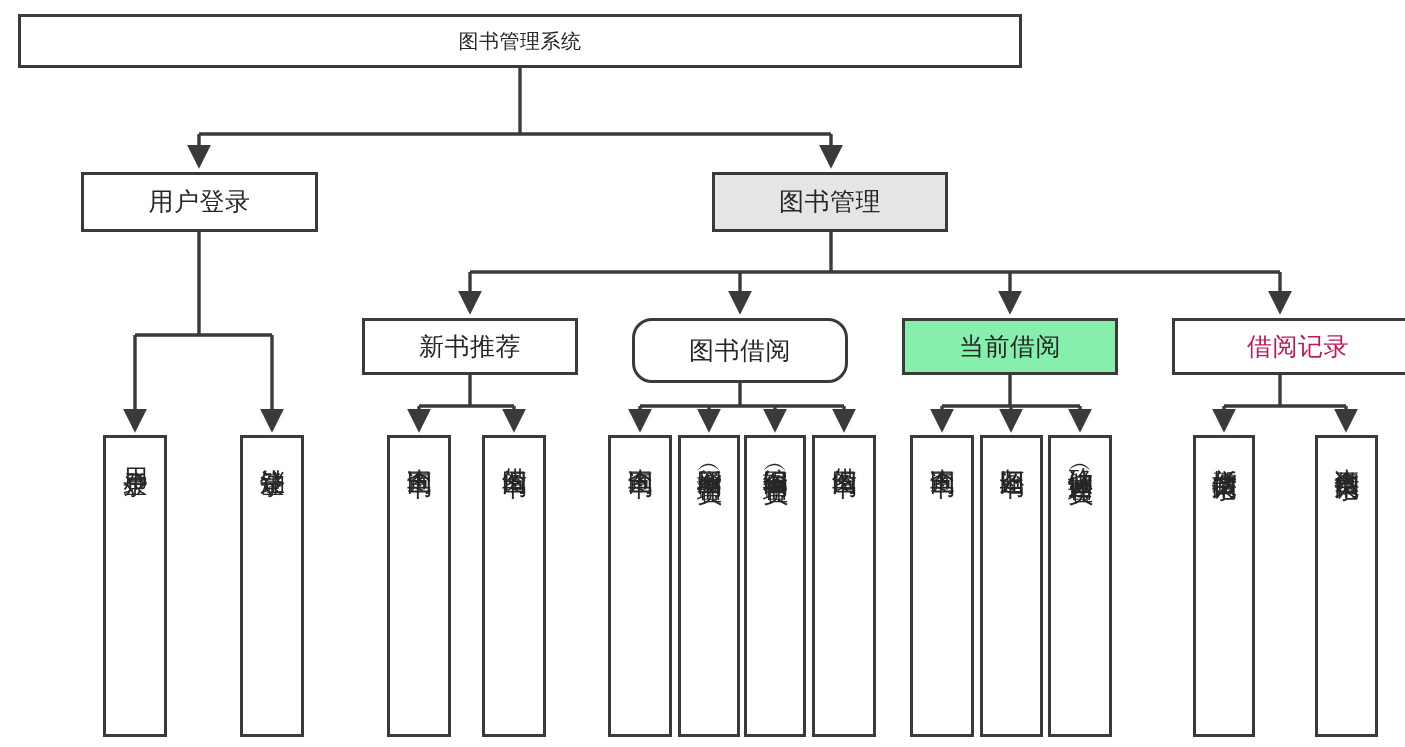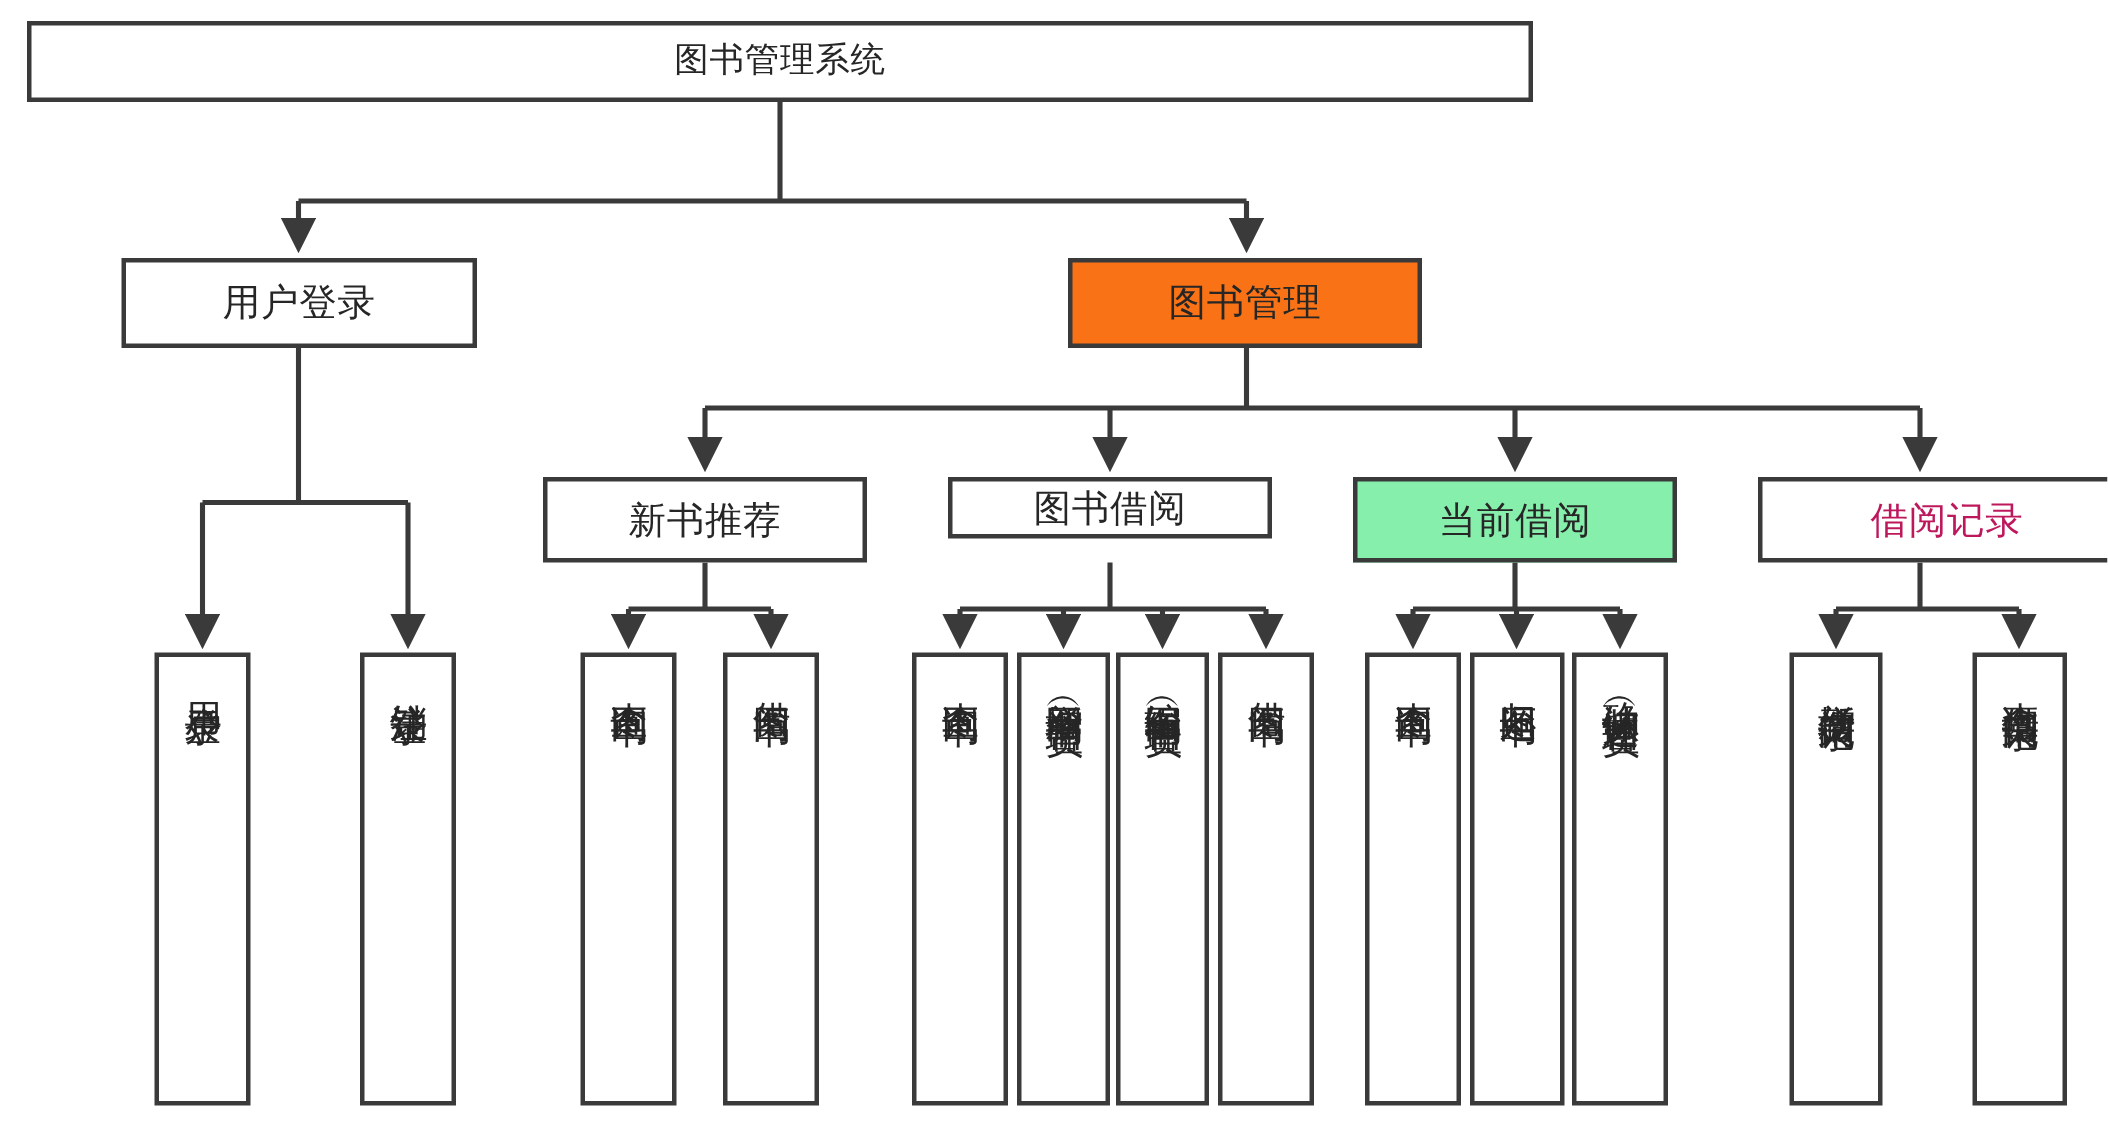--- a/index.html
+++ b/index.html
@@ -49,21 +49,21 @@
   .node.vert .vtext {
     writing-mode: vertical-rl;
     text-orientation: upright;
     font-size: 25px;
     line-height: 1.12;
     letter-spacing: 2px;
     color: #262626;
     white-space: nowrap;
   }
   .node.root {
-    font-size: 23px;
+    font-size: 20px;
   }
   .watermark {
     position: absolute;
     font-size: 19px;
     color: #b9b9b9;
     white-space: nowrap;
     letter-spacing: 0.5px;
   }
 </style>
 </head>
@@ -122,28 +122,28 @@
     </g>
   </svg>
 
   <div class="node horiz root" id="node-root" style="left: 18px; top: 14px; width: 1004px; height: 54px; border-color: rgb(58, 58, 58); background: rgb(255, 255, 255); color: rgb(38, 38, 38);">
     <span>图书管理系统</span>
   </div>
 
   <div class="node horiz" id="node-l2-0" style="left: 81px; top: 172px; width: 237px; height: 60px; border-color: rgb(58, 58, 58); background: rgb(255, 255, 255); color: rgb(38, 38, 38);">
     <span>用户登录</span>
   </div>
-  <div class="node horiz" id="node-l2-1" style="left: 712px; top: 172px; width: 236px; height: 60px; border-color: rgb(58, 58, 58); background: #f97316; color: rgb(38, 38, 38);">
+  <div class="node horiz" id="node-l2-1" style="left: 712px; top: 172px; width: 236px; height: 60px; border-color: rgb(58, 58, 58); background: #e5e5e5; color: rgb(38, 38, 38);">
     <span>图书管理</span>
   </div>
 
   <div class="node horiz" id="node-l3-0" style="left: 362px; top: 318px; width: 216px; height: 57px; border-color: rgb(58, 58, 58); background: rgb(255, 255, 255); color: rgb(38, 38, 38); align-items: center;">
     <span>新书推荐</span>
   </div>
-  <div class="node horiz" id="node-l3-1" style="left: 632px; top: 318px; width: 216px; height: 41px; border-color: rgb(58, 58, 58); background: rgb(255, 255, 255); color: rgb(38, 38, 38);">
+  <div class="node horiz" id="node-l3-1" style="left: 632px; top: 318px; width: 216px; height: 65px; border-color: rgb(58, 58, 58); background: rgb(255, 255, 255); color: rgb(38, 38, 38); border-radius: 20px;">
     <span>图书借阅</span>
   </div>
   <div class="node horiz" id="node-l3-2" style="left: 902px; top: 318px; width: 216px; height: 57px; border-color: rgb(58, 58, 58); background: #86efac; color: rgb(38, 38, 38);">
     <span>当前借阅</span>
   </div>
   <div class="node horiz" id="node-l3-3" style="left: 1172px; top: 318px; width: 252px; height: 57px; border-color: rgb(58, 58, 58); background: rgb(255, 255, 255); color: #be185d;">
     <span>借阅记录</span>
   </div>
 
   <div class="node vert" id="leaf-0" style="left: 103px; top: 435px; width: 64px; height: 302px; border-color: rgb(58, 58, 58); background: rgb(255, 255, 255); color: rgb(38, 38, 38);">

